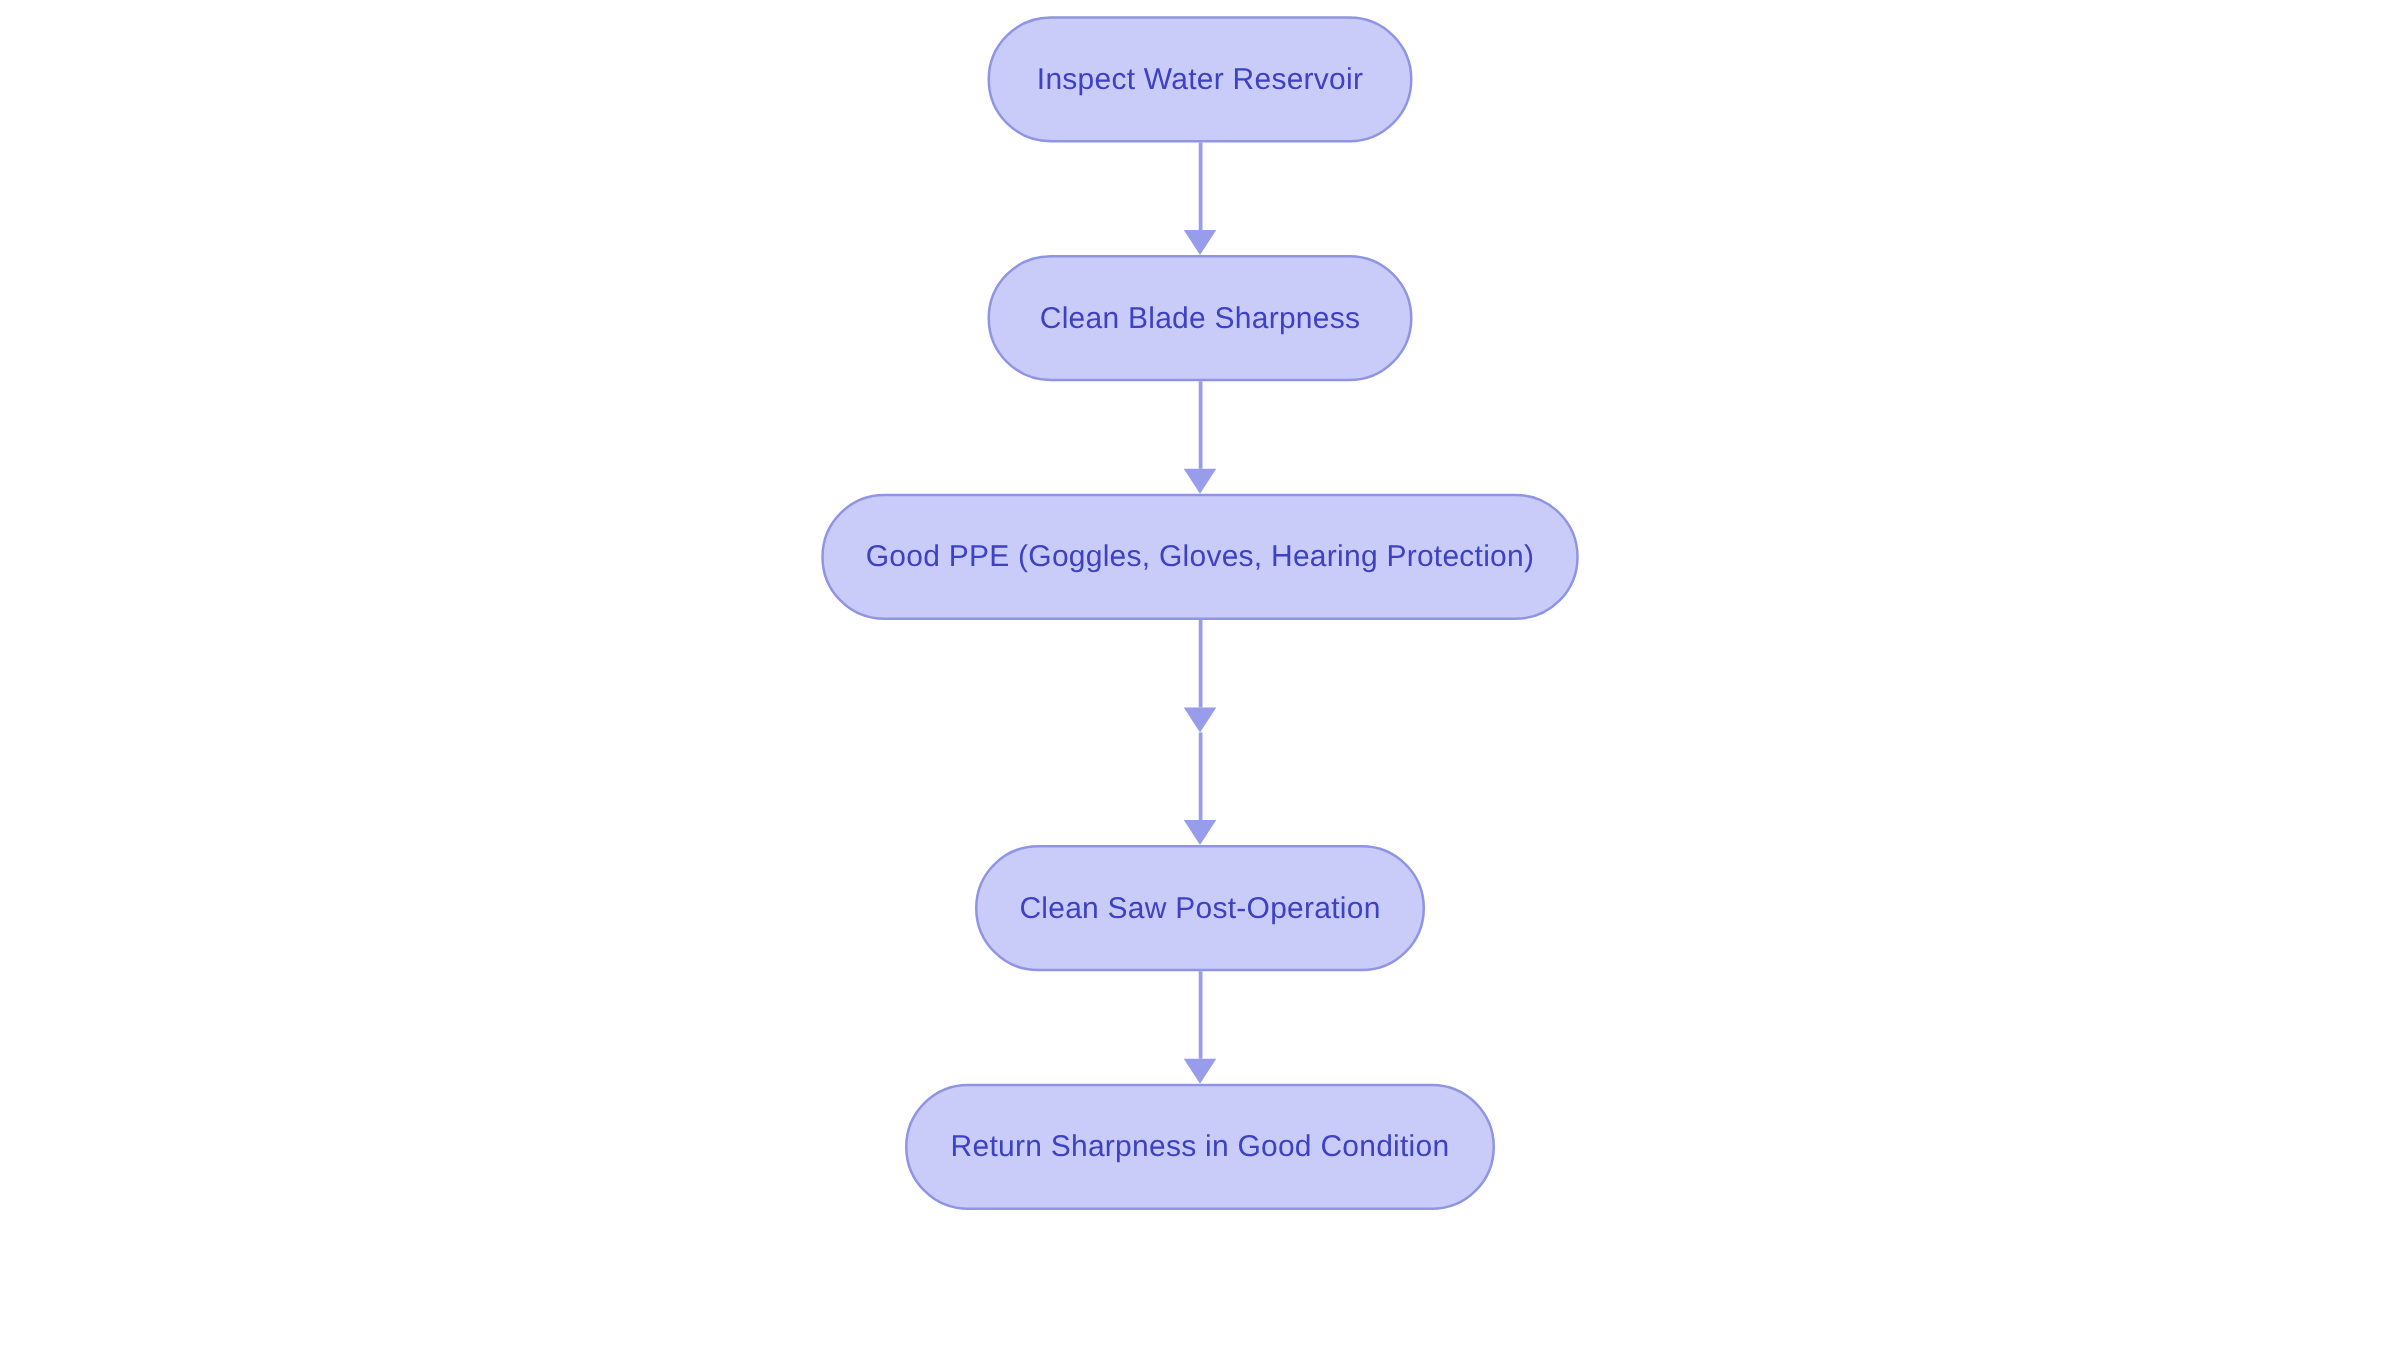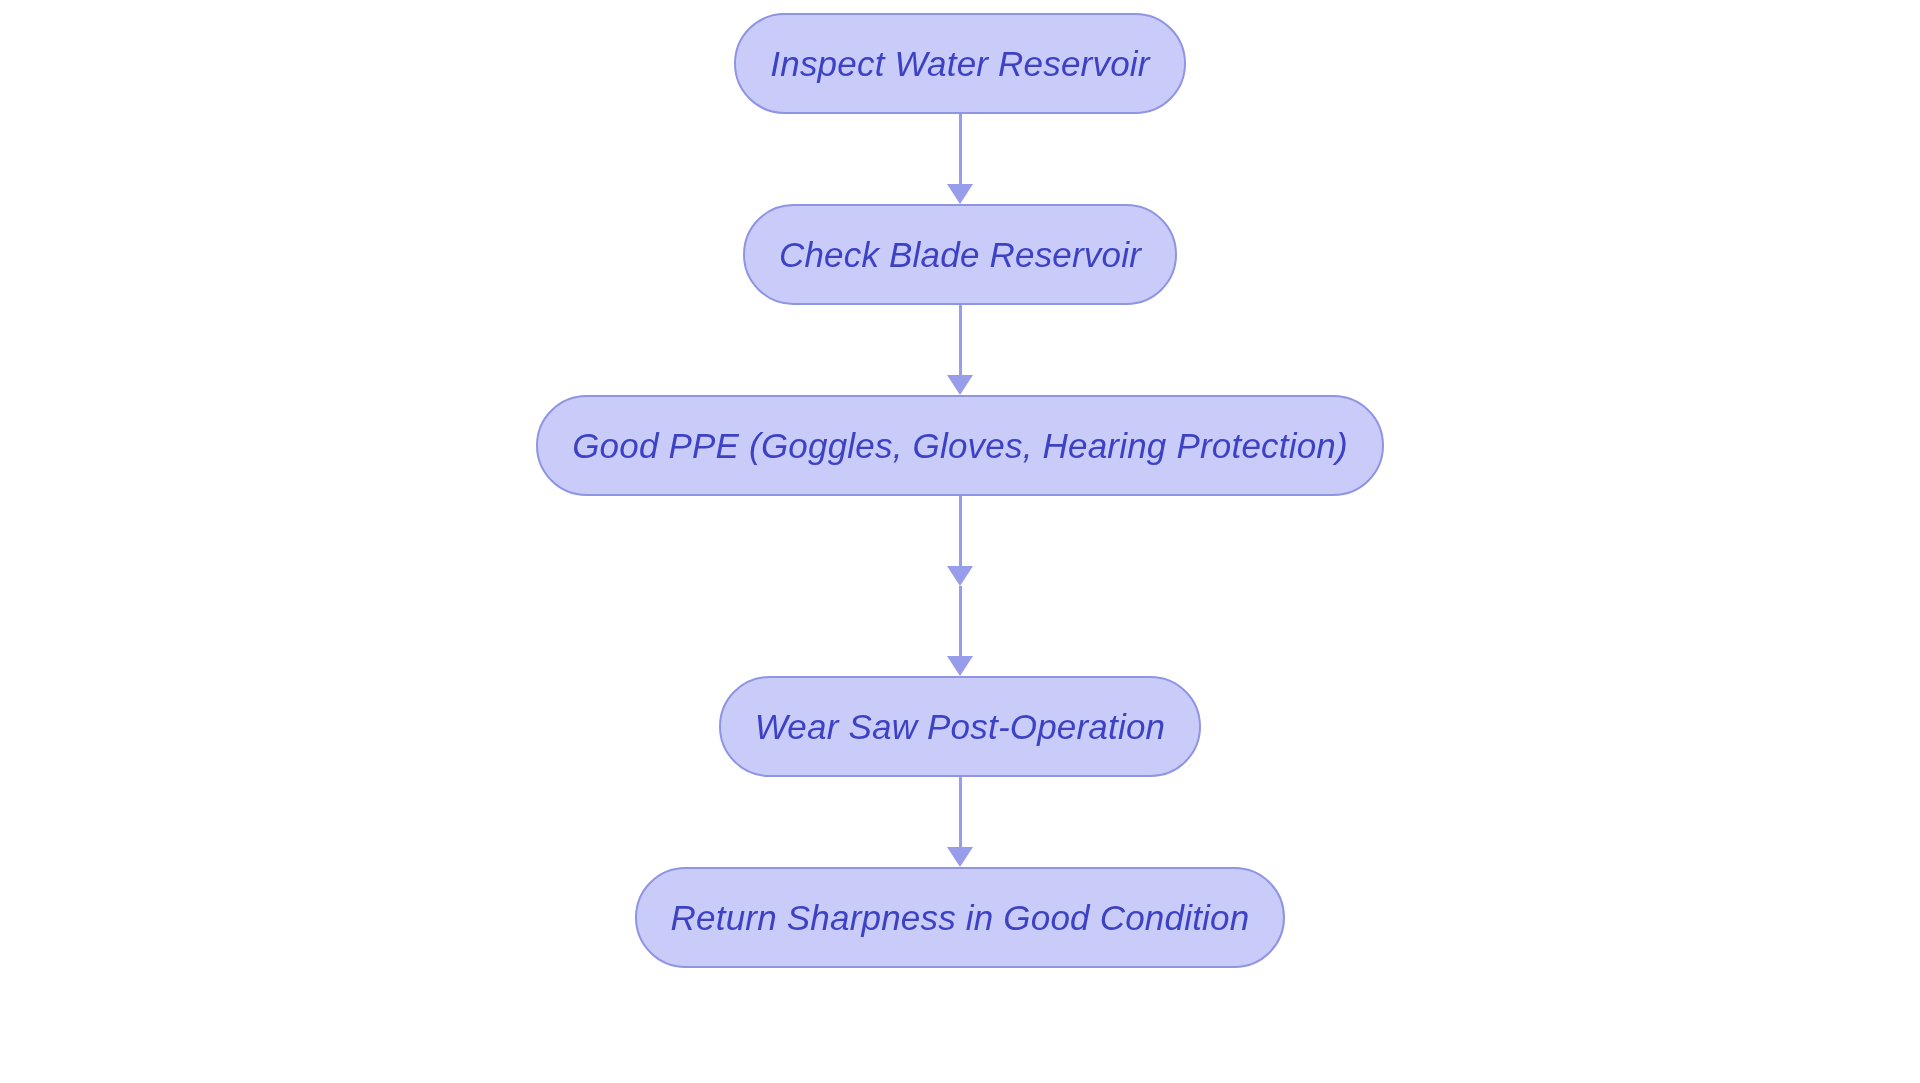--- a/index.html
+++ b/index.html
@@ -29,26 +29,25 @@
     min-width: 340px;
     padding: 0 34px;
     border-radius: 51px;
     background: var(--node-fill);
     border: 2px solid var(--node-border);
     display: flex;
     align-items: center;
     justify-content: center;
   }
   .node-label {
-    font-size: 35px;
+    font-size: 24px;
     letter-spacing: 0.2px;
     color: var(--node-text);
     white-space: nowrap;
     text-align: left;
-    font-style: italic;
   }
   .arrow {
     flex: 0 0 auto;
     height: 90px;
     display: flex;
     flex-direction: column;
     align-items: center;
   }
   .arrow-stem {
     width: 3px;
@@ -71,21 +70,21 @@
   <div class="node">
     <span class="node-label">Inspect Water Reservoir</span>
   </div>
 
   <div class="arrow">
     <div class="arrow-stem"></div>
     <div class="arrow-head"></div>
   </div>
 
   <div class="node">
-    <span class="node-label">Check Blade Reservoir</span>
+    <span class="node-label">Clean Blade Sharpness</span>
   </div>
 
   <div class="arrow">
     <div class="arrow-stem"></div>
     <div class="arrow-head"></div>
   </div>
 
   <div class="node">
     <span class="node-label">Good PPE (Goggles, Gloves, Hearing Protection)</span>
   </div>
@@ -95,21 +94,21 @@
     <div class="arrow-head"></div>
   </div>
 
 
   <div class="arrow">
     <div class="arrow-stem"></div>
     <div class="arrow-head"></div>
   </div>
 
   <div class="node">
-    <span class="node-label">Wear Saw Post-Operation</span>
+    <span class="node-label">Clean Saw Post-Operation</span>
   </div>
 
   <div class="arrow">
     <div class="arrow-stem"></div>
     <div class="arrow-head"></div>
   </div>
 
   <div class="node">
     <span class="node-label">Return Sharpness in Good Condition</span>
   </div>

